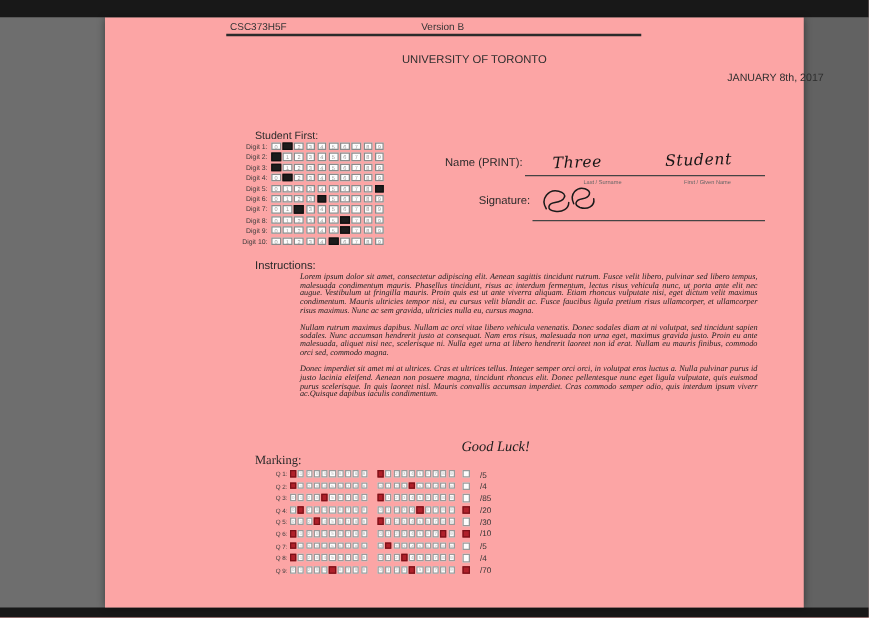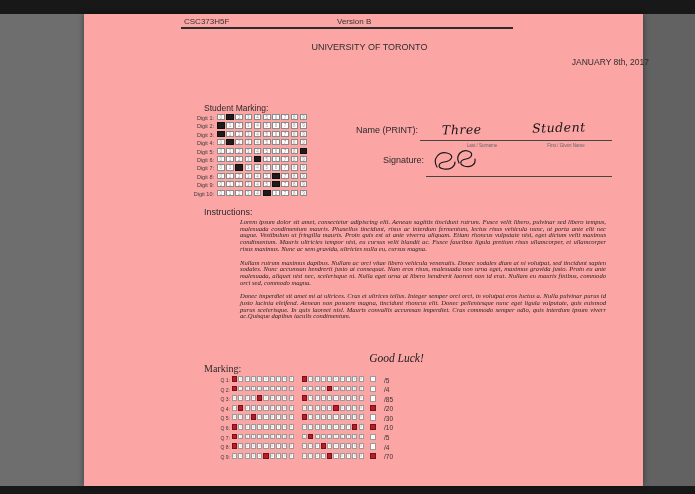--- a/index.html
+++ b/index.html
@@ -13,21 +13,21 @@
   .frame-left{position:absolute;left:0;top:14px;width:84px;height:472px;background:#6e6e6e;}
   .page{
     position:absolute;left:84px;top:14px;width:559px;height:472px;background:#fca5a5;
     box-shadow:0 0 6px rgba(0,0,0,.45);color:#222;
   }
   .abs{position:absolute;}
   
   .hdr{font-size:8px;color:#333;}
   .hdr-rule{position:absolute;left:97px;top:13px;width:332px;height:2px;background:#2b2b2b;}
   
-  .title-block{position:absolute;left:6px;top:28px;width:559px;text-align:center;color:#2e2e2e;}
+  .title-block{position:absolute;left:16px;top:28px;width:559px;text-align:center;color:#2e2e2e;}
   .title-block div{height:15px;}
   .t1{font-size:9px;}
   .t2{font-size:8.5px;text-align:right;}
   .t3{font-size:8px;}
   
   .sn-label{font-size:8.5px;color:#2a2a2a;}
   .sn-row{position:relative;height:8.4px;}
   .sn-lab{position:absolute;left:0;top:1px;width:34px;text-align:right;font-size:5.5px;color:#3a3a3a;line-height:6px;}
   .sn-cells{position:absolute;left:37px;top:0;display:flex;gap:1.6px;}
   .sn-cell{
@@ -87,21 +87,21 @@
 
   <div class="abs hdr" style="left:100px;top:3px;">CSC373H5F</div>
   <div class="abs hdr" style="left:253px;top:3px;">Version B</div>
   <div class="hdr-rule"></div>
 
   <div class="title-block">
     <div class="t1">UNIVERSITY OF TORONTO</div>
     <div class="t2">JANUARY 8th, 2017</div>
   </div>
 
-  <div class="abs sn-label" style="left:120px;top:89px;">Student Marking:</div>
+  <div class="abs sn-label" style="left:120px;top:89px;">Student First:</div>
   <div class="abs" id="sn-grid" style="left:96px;top:100px;width:230px;">
       <div class="sn-row">
         <span class="sn-lab">Digit 1:</span>
         <span class="sn-cells">
           <span class="sn-cell">0</span>
           <span class="sn-cell filled">1</span>
           <span class="sn-cell">2</span>
           <span class="sn-cell">3</span>
           <span class="sn-cell">4</span>
           <span class="sn-cell">5</span>

